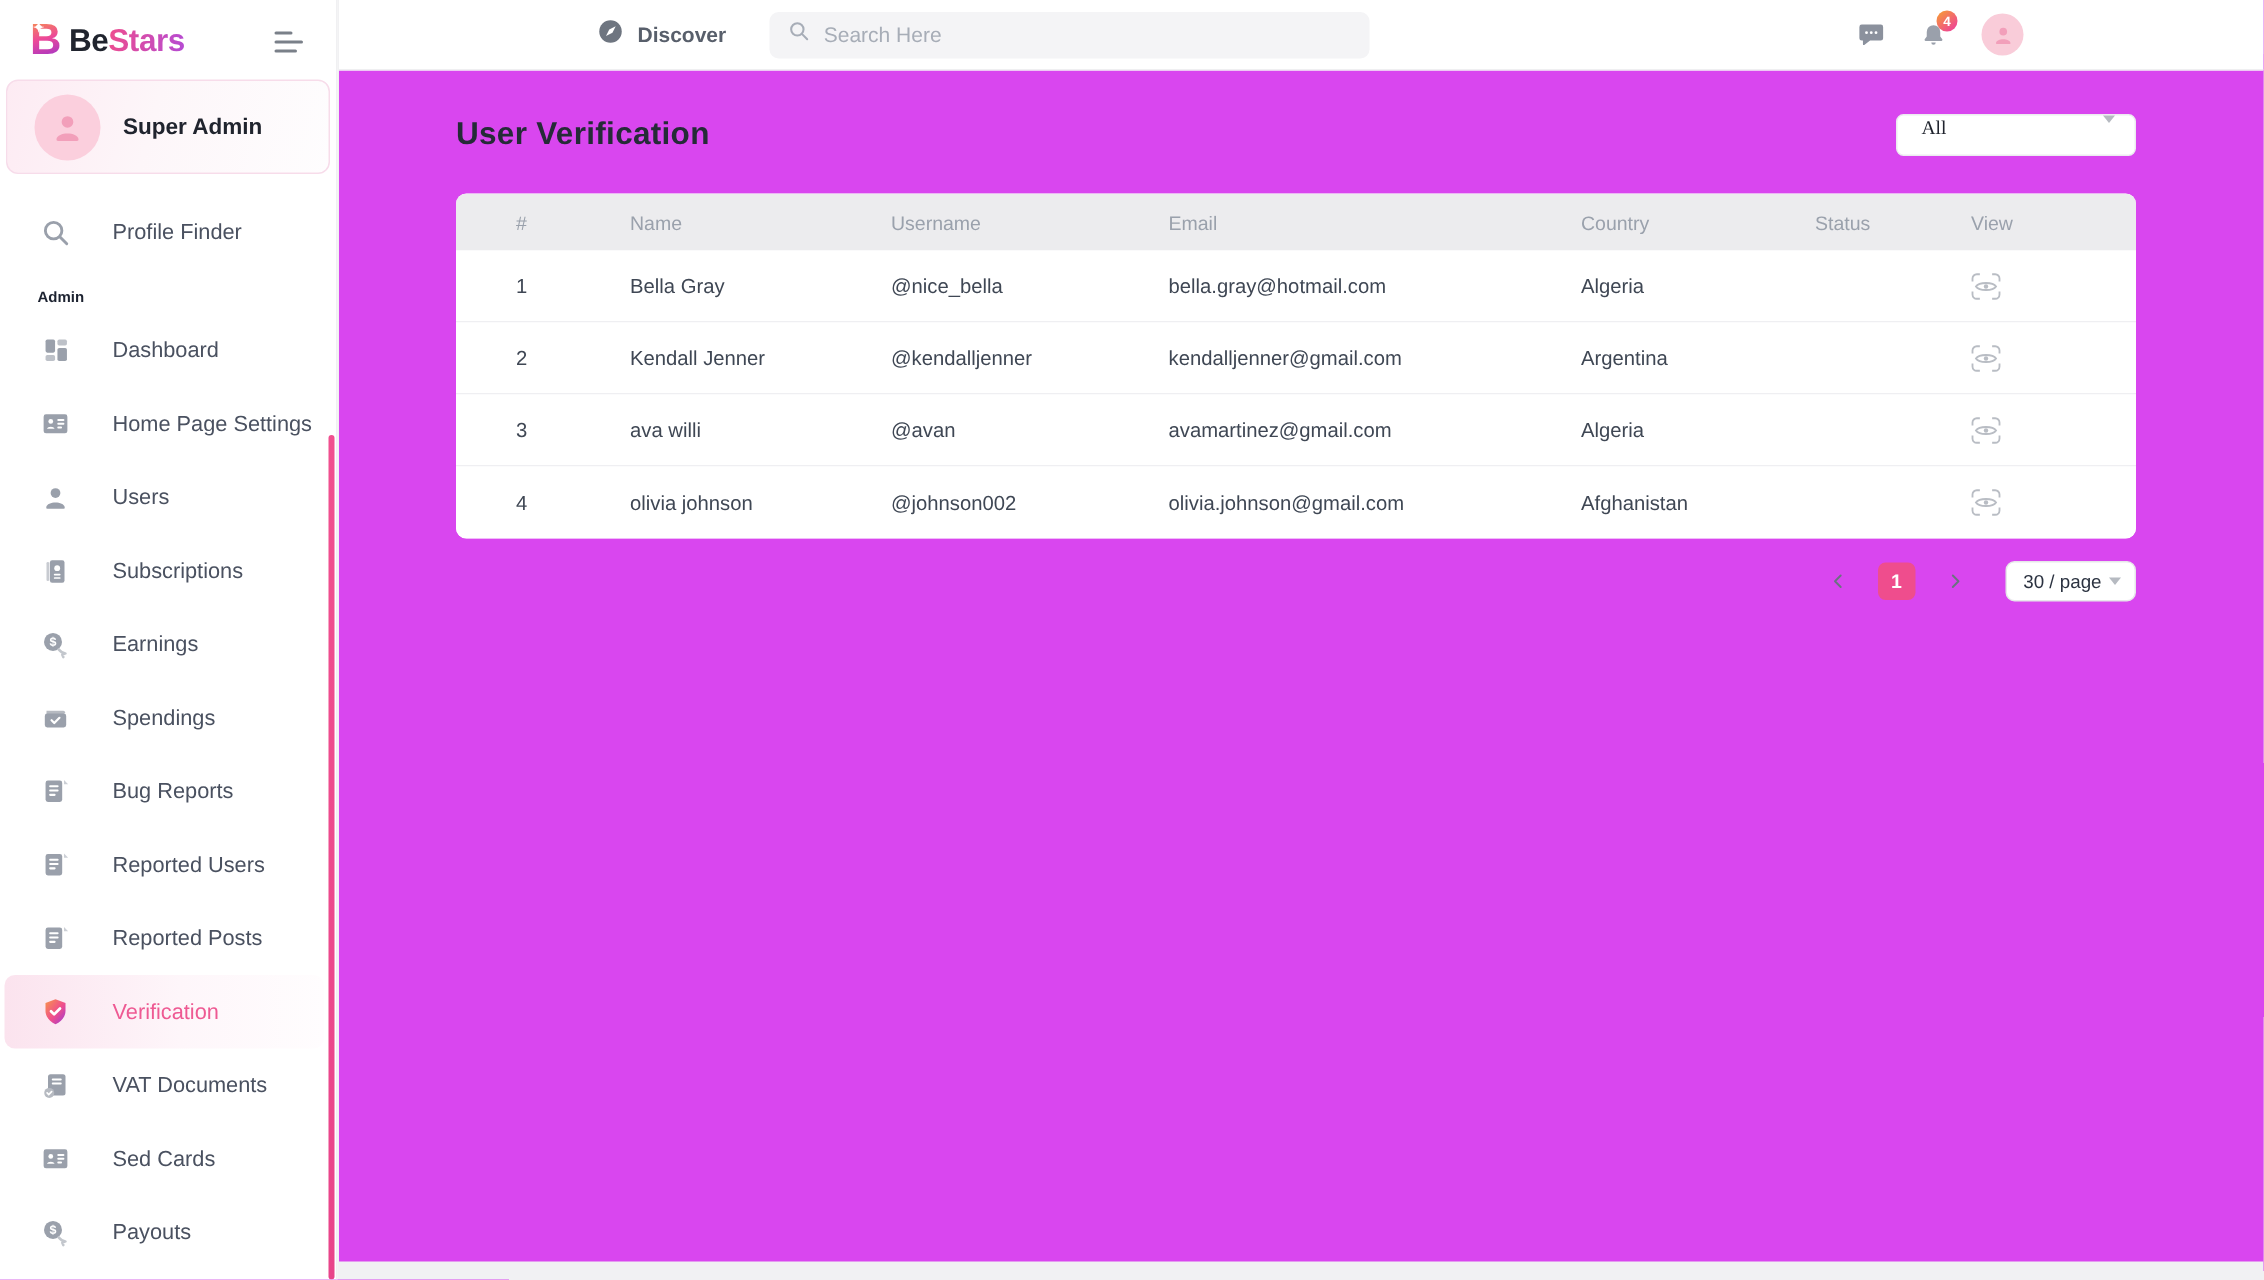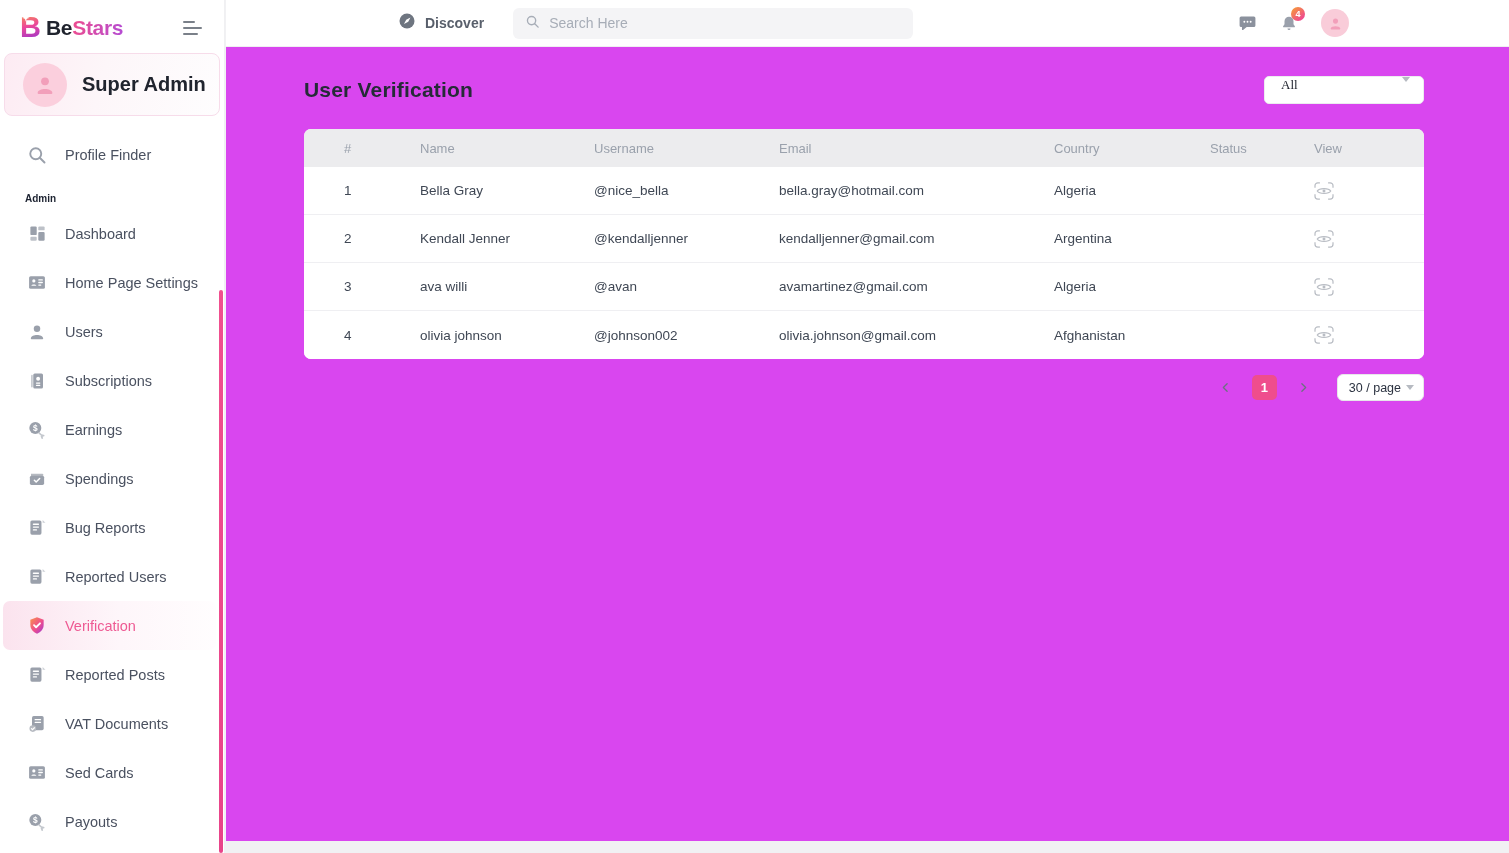--- a/index.html
+++ b/index.html
@@ -22,24 +22,24 @@
   }
   .menu-toggle { margin-left:auto; display:flex; flex-direction:column; gap:4px; align-items:flex-start; cursor:pointer; padding:4px; }
   .menu-toggle i { display:block; height:2px; border-radius:2px; background:#7a8089; }
   .menu-toggle i:nth-child(1){ width:12px; }
   .menu-toggle i:nth-child(2){ width:19px; }
   .menu-toggle i:nth-child(3){ width:15px; }
 
   .profile-card { margin:9px 4px 0 4px; height:63px; border-radius:8px; border:1px solid #f7dcea;
     background:linear-gradient(105deg,#fdebf3 0%,#fdf6f9 45%,#fefdfe 100%); display:flex; align-items:center; padding-left:18px; gap:15px; }
   .profile-avatar { width:44px; height:44px; border-radius:50%; background:#fbcfdd; display:flex; align-items:center; justify-content:center; }
-  .profile-name { font-size:20px; font-weight:700; color:#20242e; }
+  .profile-name { font-size:15px; font-weight:700; color:#20242e; }
 
   .nav { margin-top:14px; }
-  .nav-item { height:49px; display:flex; align-items:center; padding-left:26px; gap:17px; cursor:pointer; }
+  .nav-item { height:49px; display:flex; align-items:center; padding-left:26px; gap:27px; cursor:pointer; }
   .nav-icon { width:22px; display:flex; justify-content:center; align-items:center; flex:0 0 22px; }
   .nav-label { font-size:14.5px; color:#4a5160; }
   .nav-section { padding:14px 0 5px 25px; font-size:10px; font-weight:700; color:#1c2230; }
   .nav-item.active { margin:0 8px 0 3px; padding-left:23px; border-radius:7px;
     background:linear-gradient(90deg,#fbe3ee 0%,#fef6fa 55%,#fffdfe 100%); }
   .nav-item.active .nav-label { color:#ee5a93; }
 
   .side-scrollbar { position:absolute; right:1px; top:290px; width:4px; height:563px; border-radius:3px;
     background:linear-gradient(180deg,#f0508f,#e8448a); }
 
@@ -208,47 +208,47 @@
             <svg viewBox="0 0 24 24" width="19" height="19" fill="#9aa0ab">
               <rect x="3" y="3" width="14" height="18" rx="2"></rect>
               <rect x="6" y="7" width="8" height="1.7" rx=".85" fill="#fff"></rect>
               <rect x="6" y="10.6" width="8" height="1.7" rx=".85" fill="#fff"></rect>
               <rect x="6" y="14.2" width="5.5" height="1.7" rx=".85" fill="#fff"></rect>
               <path d="M18.5 2.5l3.5 3.5h-3.5z" opacity=".5"></path>
             </svg>
           </span>
           <span class="nav-label">Reported Users</span>
         </div>
+        <div class="nav-item">
+          <span class="nav-icon">
+            <svg viewBox="0 0 24 24" width="19" height="19" fill="#9aa0ab">
+              <rect x="3" y="3" width="14" height="18" rx="2"></rect>
+              <rect x="6" y="7" width="8" height="1.7" rx=".85" fill="#fff"></rect>
+              <rect x="6" y="10.6" width="8" height="1.7" rx=".85" fill="#fff"></rect>
+              <rect x="6" y="14.2" width="5.5" height="1.7" rx=".85" fill="#fff"></rect>
+              <path d="M18.5 2.5l3.5 3.5h-3.5z" opacity=".5"></path>
+            </svg>
+          </span>
+          <span class="nav-label">Reported Posts</span>
+        </div>
         <div class="nav-item active">
           <span class="nav-icon">
             <svg viewBox="0 0 24 24" width="20" height="21">
               <defs>
                 <linearGradient id="gsh" x1="0" y1="0" x2="1" y2="1">
                   <stop offset="0" stop-color="#f8954a"></stop>
                   <stop offset=".55" stop-color="#ef4d8d"></stop>
                   <stop offset="1" stop-color="#9b3ad6"></stop>
                 </linearGradient>
               </defs>
               <path d="M12 2l8 3v6.2c0 4.9-3.3 8.8-8 10.8-4.7-2-8-5.9-8-10.8V5z" fill="url(#gsh)"></path>
               <path d="M8.4 11.6l2.5 2.5 4.7-4.7" stroke="#fff" stroke-width="2.2" fill="none" stroke-linecap="round" stroke-linejoin="round"></path>
             </svg>
           </span>
           <span class="nav-label">Verification</span>
-        </div>
-        <div class="nav-item">
-          <span class="nav-icon">
-            <svg viewBox="0 0 24 24" width="19" height="19" fill="#9aa0ab">
-              <rect x="3" y="3" width="14" height="18" rx="2"></rect>
-              <rect x="6" y="7" width="8" height="1.7" rx=".85" fill="#fff"></rect>
-              <rect x="6" y="10.6" width="8" height="1.7" rx=".85" fill="#fff"></rect>
-              <rect x="6" y="14.2" width="5.5" height="1.7" rx=".85" fill="#fff"></rect>
-              <path d="M18.5 2.5l3.5 3.5h-3.5z" opacity=".5"></path>
-            </svg>
-          </span>
-          <span class="nav-label">Reported Posts</span>
         </div>
         <div class="nav-item">
           <span class="nav-icon">
             <svg viewBox="0 0 24 24" width="20" height="20" fill="#9aa0ab">
               <rect x="6" y="2.5" width="14" height="17" rx="2"></rect>
               <rect x="9" y="6" width="8" height="1.6" rx=".8" fill="#fff"></rect>
               <rect x="9" y="9.2" width="8" height="1.6" rx=".8" fill="#fff"></rect>
               <circle cx="7" cy="17.5" r="4" fill="#b6bac1"></circle>
               <path d="M5.3 17.5l1.3 1.3 2.3-2.3" stroke="#fff" stroke-width="1.4" fill="none" stroke-linecap="round"></path>
             </svg>

